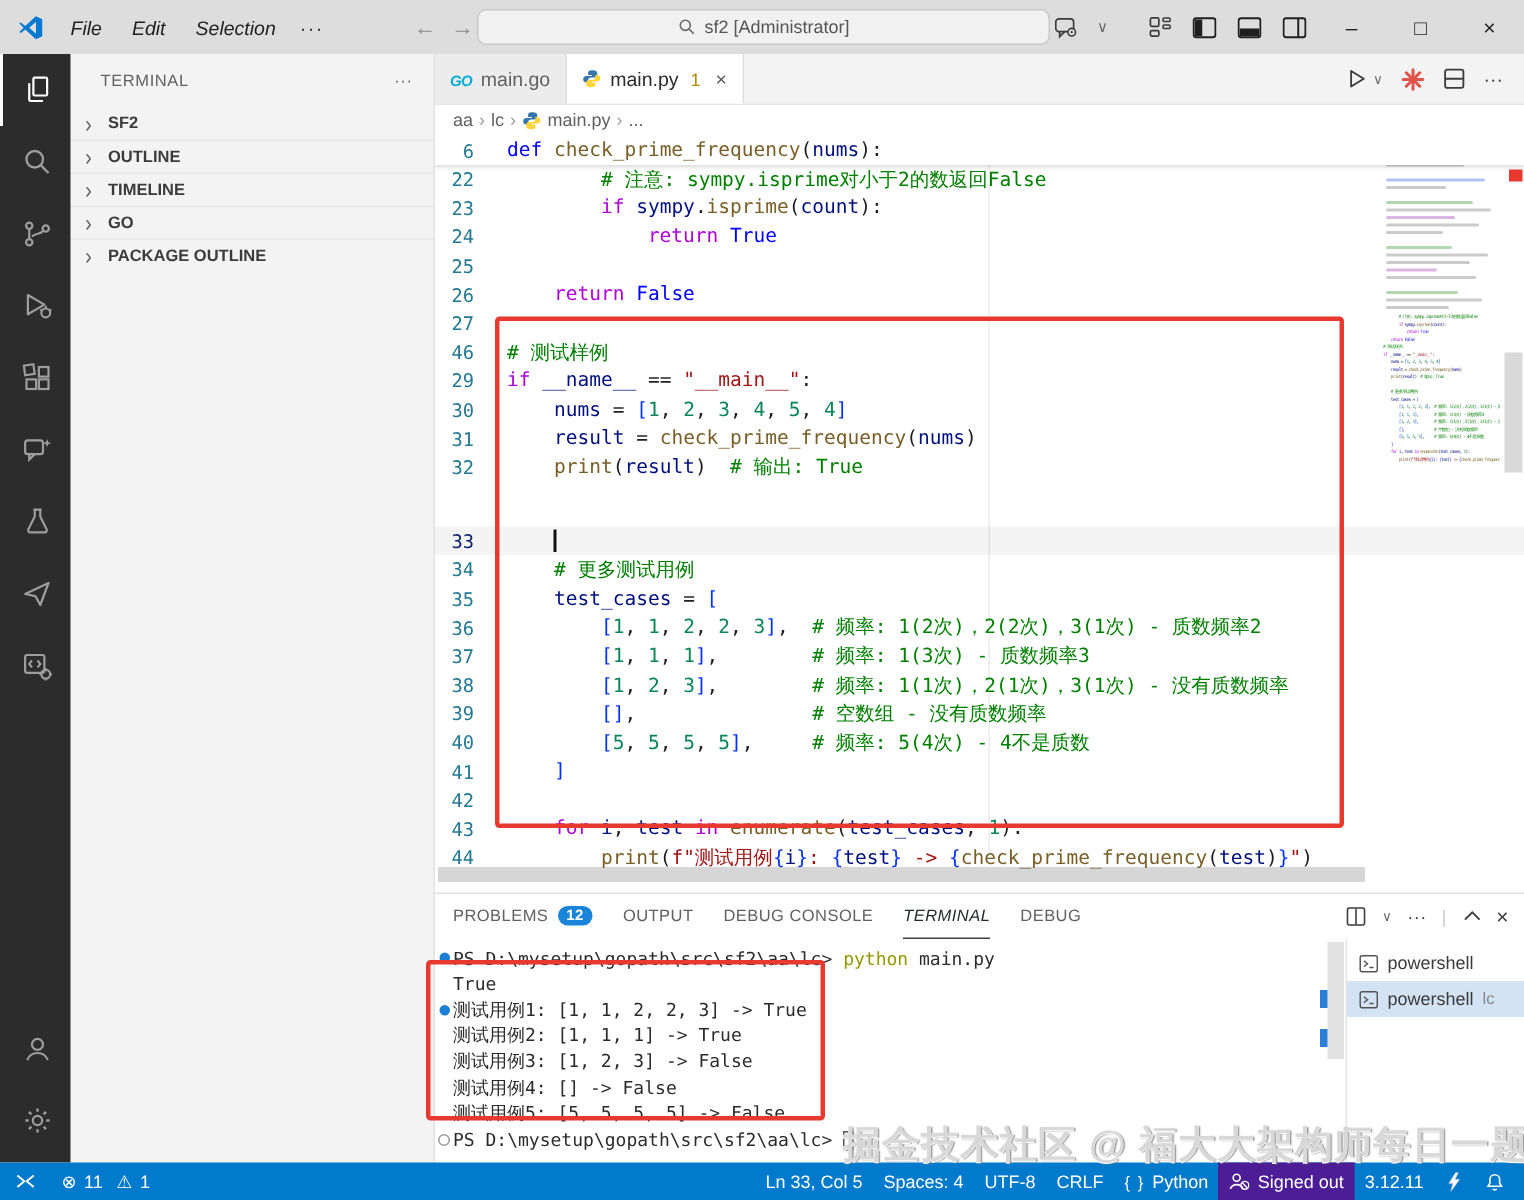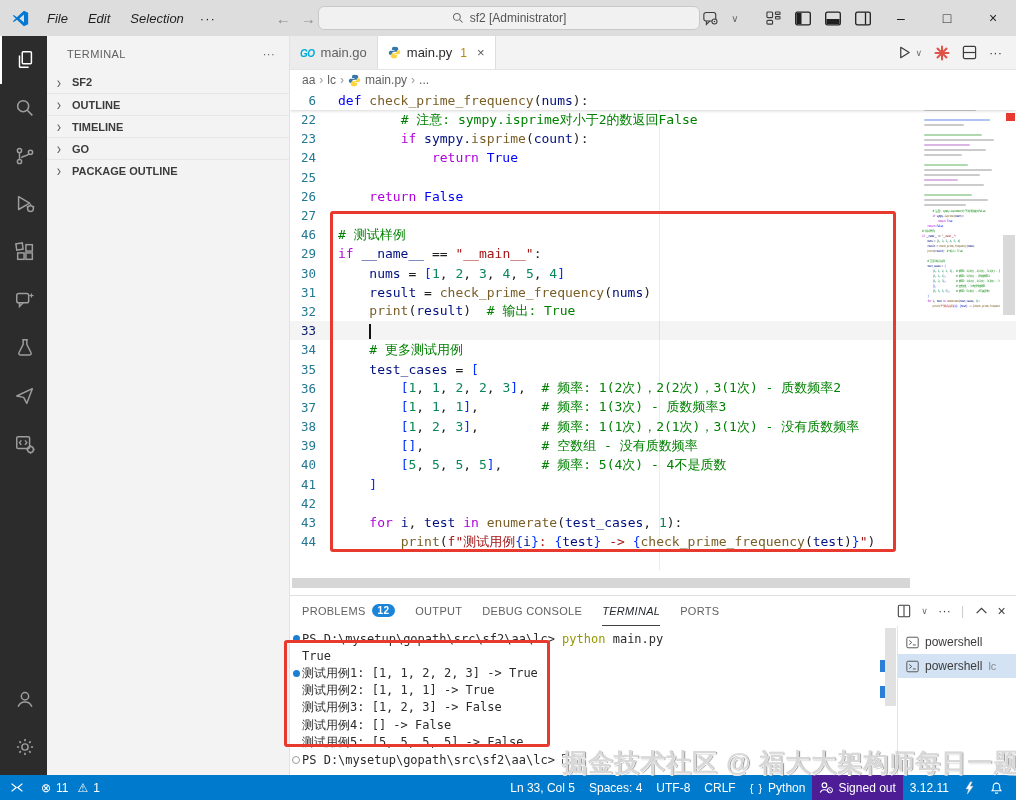--- a/index.html
+++ b/index.html
@@ -42,21 +42,21 @@
   .tab .close{color:#5a5a5a;margin-left:4px;font-size:13px;}
   .goicon{color:#00acd7;font-style:italic;font-weight:bold;font-size:10px;letter-spacing:-0.5px;}
   .ed-actions{margin-left:auto;display:flex;align-items:center;gap:12px;padding-right:14px;color:#3b3b3b;}
   .breadcrumb{height:20px;display:flex;align-items:center;gap:4px;padding-left:12px;font-size:12px;color:#616161;background:#fff;}
   .bc-sep{color:#9a9a9a;font-size:12px;}
 
   
   .codearea{position:absolute;top:54px;left:0;right:0;height:505px;overflow:hidden;font-family:"DejaVu Sans Mono",monospace;font-size:13px;}
   .sticky{height:20px;display:flex;align-items:center;background:#fff;box-shadow:0 1px 3px rgba(0,0,0,.16);position:relative;z-index:2;}
   .row{height:19.2px;display:flex;align-items:center;position:relative;}
-  .row.active{background:rgba(0,0,0,.045);}
+  .row.active{background:rgba(0,0,0,.045);margin-top:30px;}
   .ln{display:inline-block;width:26px;text-align:right;color:#237893;flex:none;font-size:12.5px;}
   .ln-active{color:#0b216f;}
   .lc{margin-left:22px;white-space:pre;}
   .tk-k{color:#0000ff}.tk-f{color:#af00db}.tk-fn{color:#795e26}.tk-v{color:#001080}
   .tk-n{color:#098658}.tk-s{color:#a31515}.tk-c{color:#008000}.tk-p{color:#1e1e1e}.tk-b{color:#0431fa}
   .cursor{display:inline-block;width:1.5px;height:15px;background:#111;vertical-align:middle;}
   .indent-guide{position:absolute;left:369px;top:20px;width:1px;height:460px;background:#ececec;}
 
   
   .minimap{position:absolute;top:0;right:16px;width:78px;height:420px;overflow:hidden;opacity:.9;}
@@ -543,21 +543,21 @@
           <span class="ptab">
             <span>OUTPUT</span>
           </span>
           <span class="ptab">
             <span>DEBUG CONSOLE</span>
           </span>
           <span class="ptab active">
             <span>TERMINAL</span>
           </span>
           <span class="ptab">
-            <span>PORTS</span>
+            <span>DEBUG</span>
           </span>
         </span>
       <div class="panel-actions">
         <span>
           <svg width="14" height="14" viewBox="0 0 16 16">
               <rect x="1.5" y="1.5" width="13" height="13" rx="1.5" fill="none" stroke="#3b3b3b" stroke-width="1.2"></rect>
               <line x1="8" y1="2" x2="8" y2="14" stroke="#3b3b3b" stroke-width="1.2"></line>
             </svg>
         </span>
         <span style="font-size:9px;color:#6a6a6a;">∨</span>

